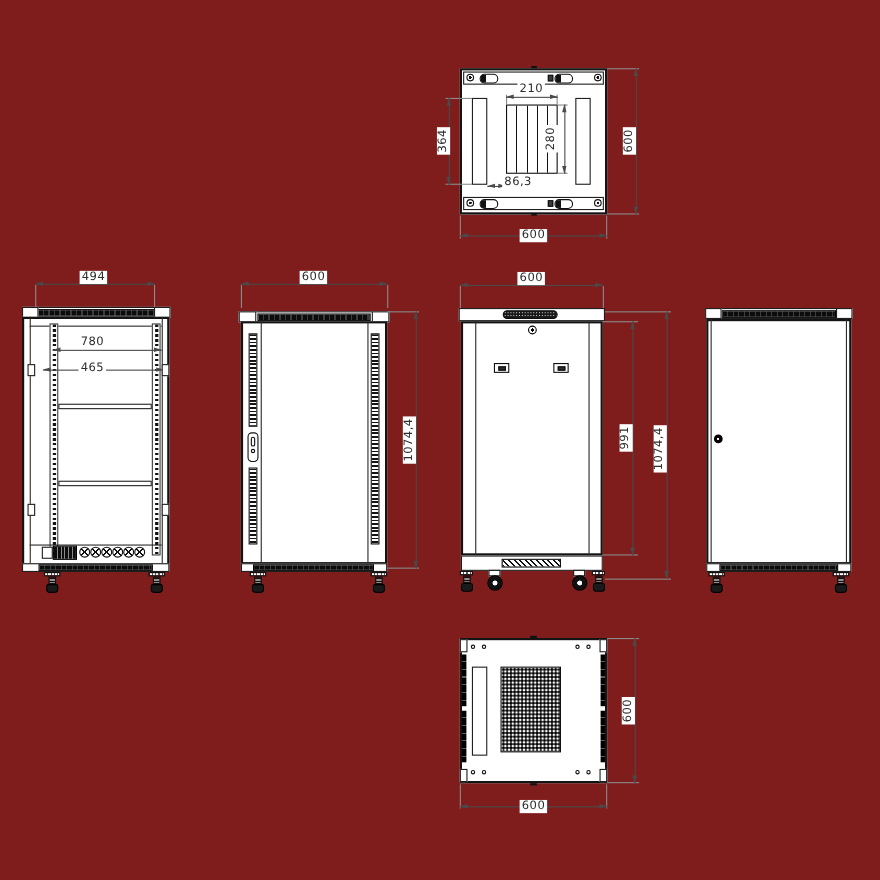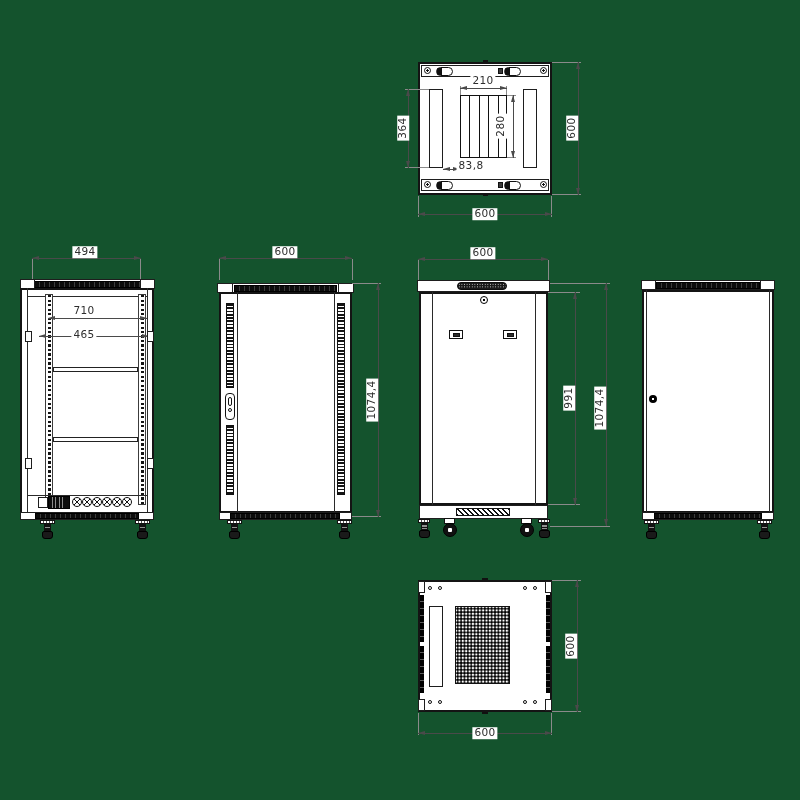--- a/index.html
+++ b/index.html
@@ -1,18 +1,18 @@
 <!DOCTYPE html>
 <html><head>
 <meta charset="utf-8">
 <style>
   * { box-sizing: border-box; margin: 0; padding: 0; }
   html,body { background:#fff; }
   body { font-family: "DejaVu Sans", sans-serif; }
-  #canvas { position:relative; width:800px; height:800px; background:#14532d; overflow:hidden; }
+  #canvas { position:relative; width:800px; height:800px; background:#7f1d1d; overflow:hidden; }
   .view { position:absolute; }
   
   .box2 { position:absolute; border:2px solid #141414; background:#fff; }
   .thin { position:absolute; border:1px solid #1e1e1e; background:#fff; }
   .lv { position:absolute; width:0; border-left:1px solid #2a2a2a; }
   .lh { position:absolute; height:0; border-top:1px solid #2a2a2a; }
   .tick { position:absolute; background:#111; }
   
   .dim-h { position:absolute; height:0; border-top:1px solid #4a4a4a; }
   .dim-h::before { content:""; position:absolute; left:0; top:-3px; width:0; height:0;
@@ -115,21 +115,21 @@
     <div class="dl" style="left:83px;top:26px;">210</div>
     <div class="ext-h" style="left:107px;top:40px;width:9px;"></div>
     <div class="ext-h" style="left:107px;top:102px;width:9px;"></div>
     <div class="dim-v" style="left:113px;top:40px;height:63px;"></div>
     <div class="dl rot" style="left:101px;top:71px;">280</div>
     <div class="ext-h" style="left:5px;top:34px;width:24px;"></div>
     <div class="ext-h" style="left:5px;top:112px;width:24px;"></div>
     <div class="dim-v" style="left:8px;top:34px;height:79px;"></div>
     <div class="dl rot" style="left:3px;top:73px;">364</div>
     <div class="dim-h" style="left:43px;top:114px;width:17px;"></div>
-    <div class="dl" style="left:71px;top:111px;">83,8</div>
+    <div class="dl" style="left:71px;top:111px;">86,3</div>
     <div class="ext-h" style="left:152px;top:7px;width:29px;"></div>
     <div class="ext-h" style="left:152px;top:139px;width:29px;"></div>
     <div class="dim-v" style="left:178px;top:7px;height:133px;"></div>
     <div class="dl rot" style="left:172px;top:73px;">600</div>
     <div class="ext-v" style="left:18px;top:141px;height:21px;"></div>
     <div class="ext-v" style="left:151px;top:141px;height:21px;"></div>
     <div class="dim-h" style="left:18px;top:159px;width:134px;"></div>
     <div class="dl" style="left:85px;top:159px;">600</div>
   </div>
 
@@ -145,21 +145,21 @@
     <div class="thin" style="left:125px;top:34px;width:15px;height:10px;"></div>
 
     <div class="box2" style="left:5px;top:43px;width:134px;height:226px;"></div>
     <div class="lv" style="left:12px;top:43px;height:226px;"></div>
     <div class="lv" style="left:132px;top:43px;height:226px;"></div>
     <div class="lh" style="left:12px;top:51px;width:120px;"></div>
     <div class="rail" style="left:30px;top:49px;width:8px;height:211px;"></div>
     <div class="rail" style="left:123px;top:49px;width:8px;height:211px;"></div>
 
     <div class="dim-h" style="left:33px;top:73px;width:99px;"></div>
-    <div class="dl" style="left:69px;top:66px;">710</div>
+    <div class="dl" style="left:69px;top:66px;">780</div>
     <div class="dim-h" style="left:24px;top:91px;width:110px;"></div>
     <div class="dl" style="left:69px;top:90px;">465</div>
 
     <div class="shelf" style="left:38px;top:122px;width:85px;height:5px;"></div>
     <div class="shelf" style="left:38px;top:192px;width:85px;height:5px;"></div>
 
     <div class="thin" style="left:10px;top:86px;width:7px;height:11px;"></div>
     <div class="thin" style="left:10px;top:213px;width:7px;height:11px;"></div>
     <div class="thin" style="left:132px;top:86px;width:7px;height:11px;"></div>
     <div class="thin" style="left:132px;top:213px;width:7px;height:11px;"></div>

